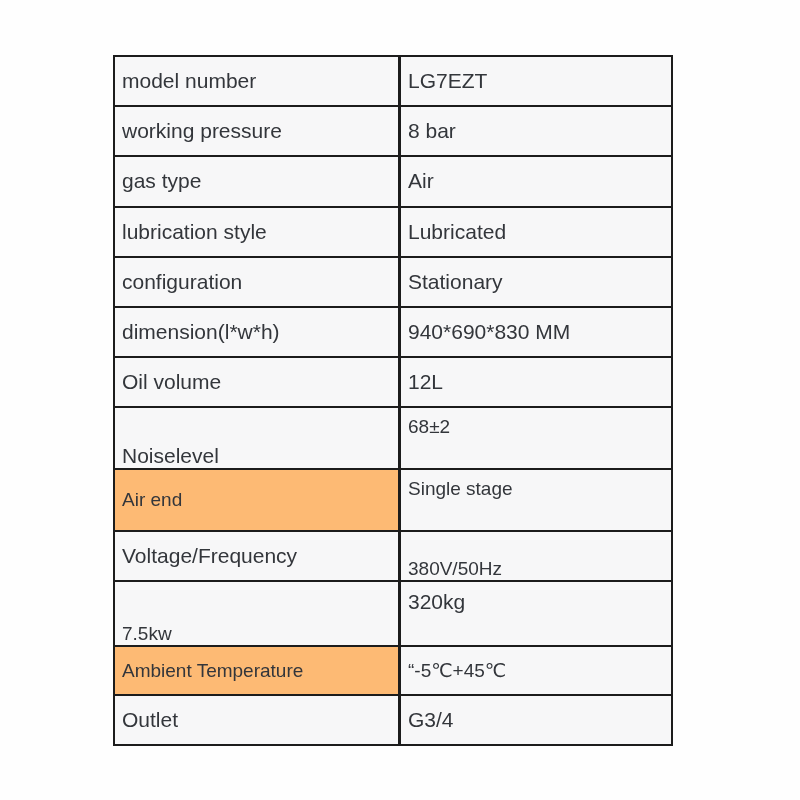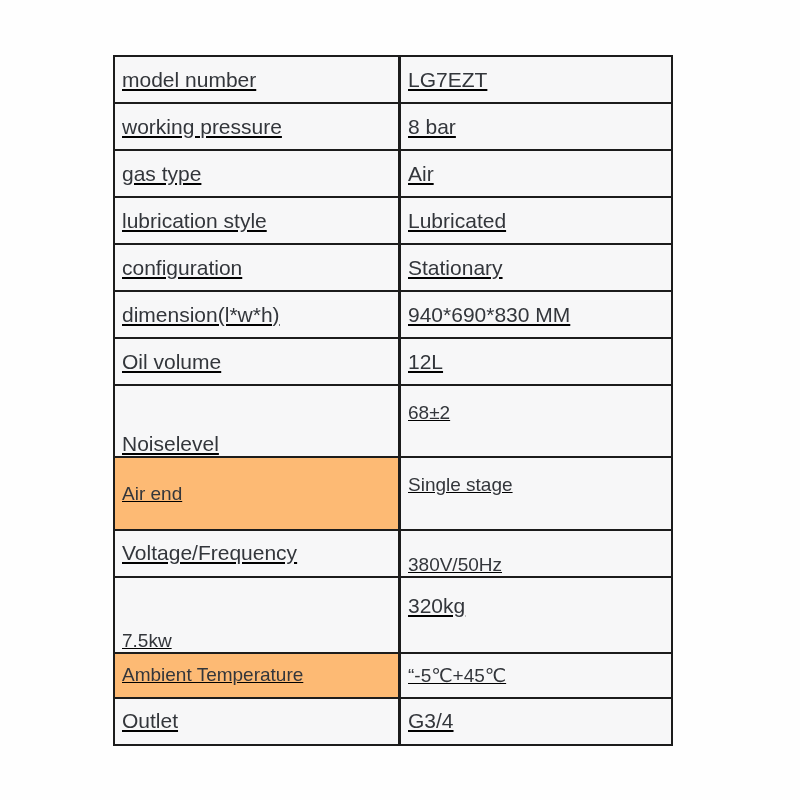--- a/index.html
+++ b/index.html
@@ -17,21 +17,20 @@
   }
   table.spec {
     position: absolute;
     left: 113px;
     top: 55px;
     width: 560px;
     height: 691px;
     border-collapse: collapse;
     table-layout: fixed;
     background: #f7f7f8;
-    text-decoration: underline;
   }
   table.spec td {
     border: 2px solid #1c1c1c;
     color: #33363b;
     font-size: 21px;
     padding: 0 0 0 7px;
     vertical-align: middle;
     background: #f7f7f8;
     overflow: hidden;
     white-space: nowrap;
@@ -41,21 +40,21 @@
     border-right-width: 3px;
   }
   table.spec td.shaded {
     background: #fdba74;
   }
   table.spec td.sm {
     font-size: 19px;
   }
   table.spec td.v-top {
     vertical-align: top;
-    padding-top: 16px;
+    padding-top: 8px;
   }
   table.spec td.v-low {
     vertical-align: bottom;
   }
 </style>
 </head>
 <body>
 
 <div class="page">
   <table class="spec">

